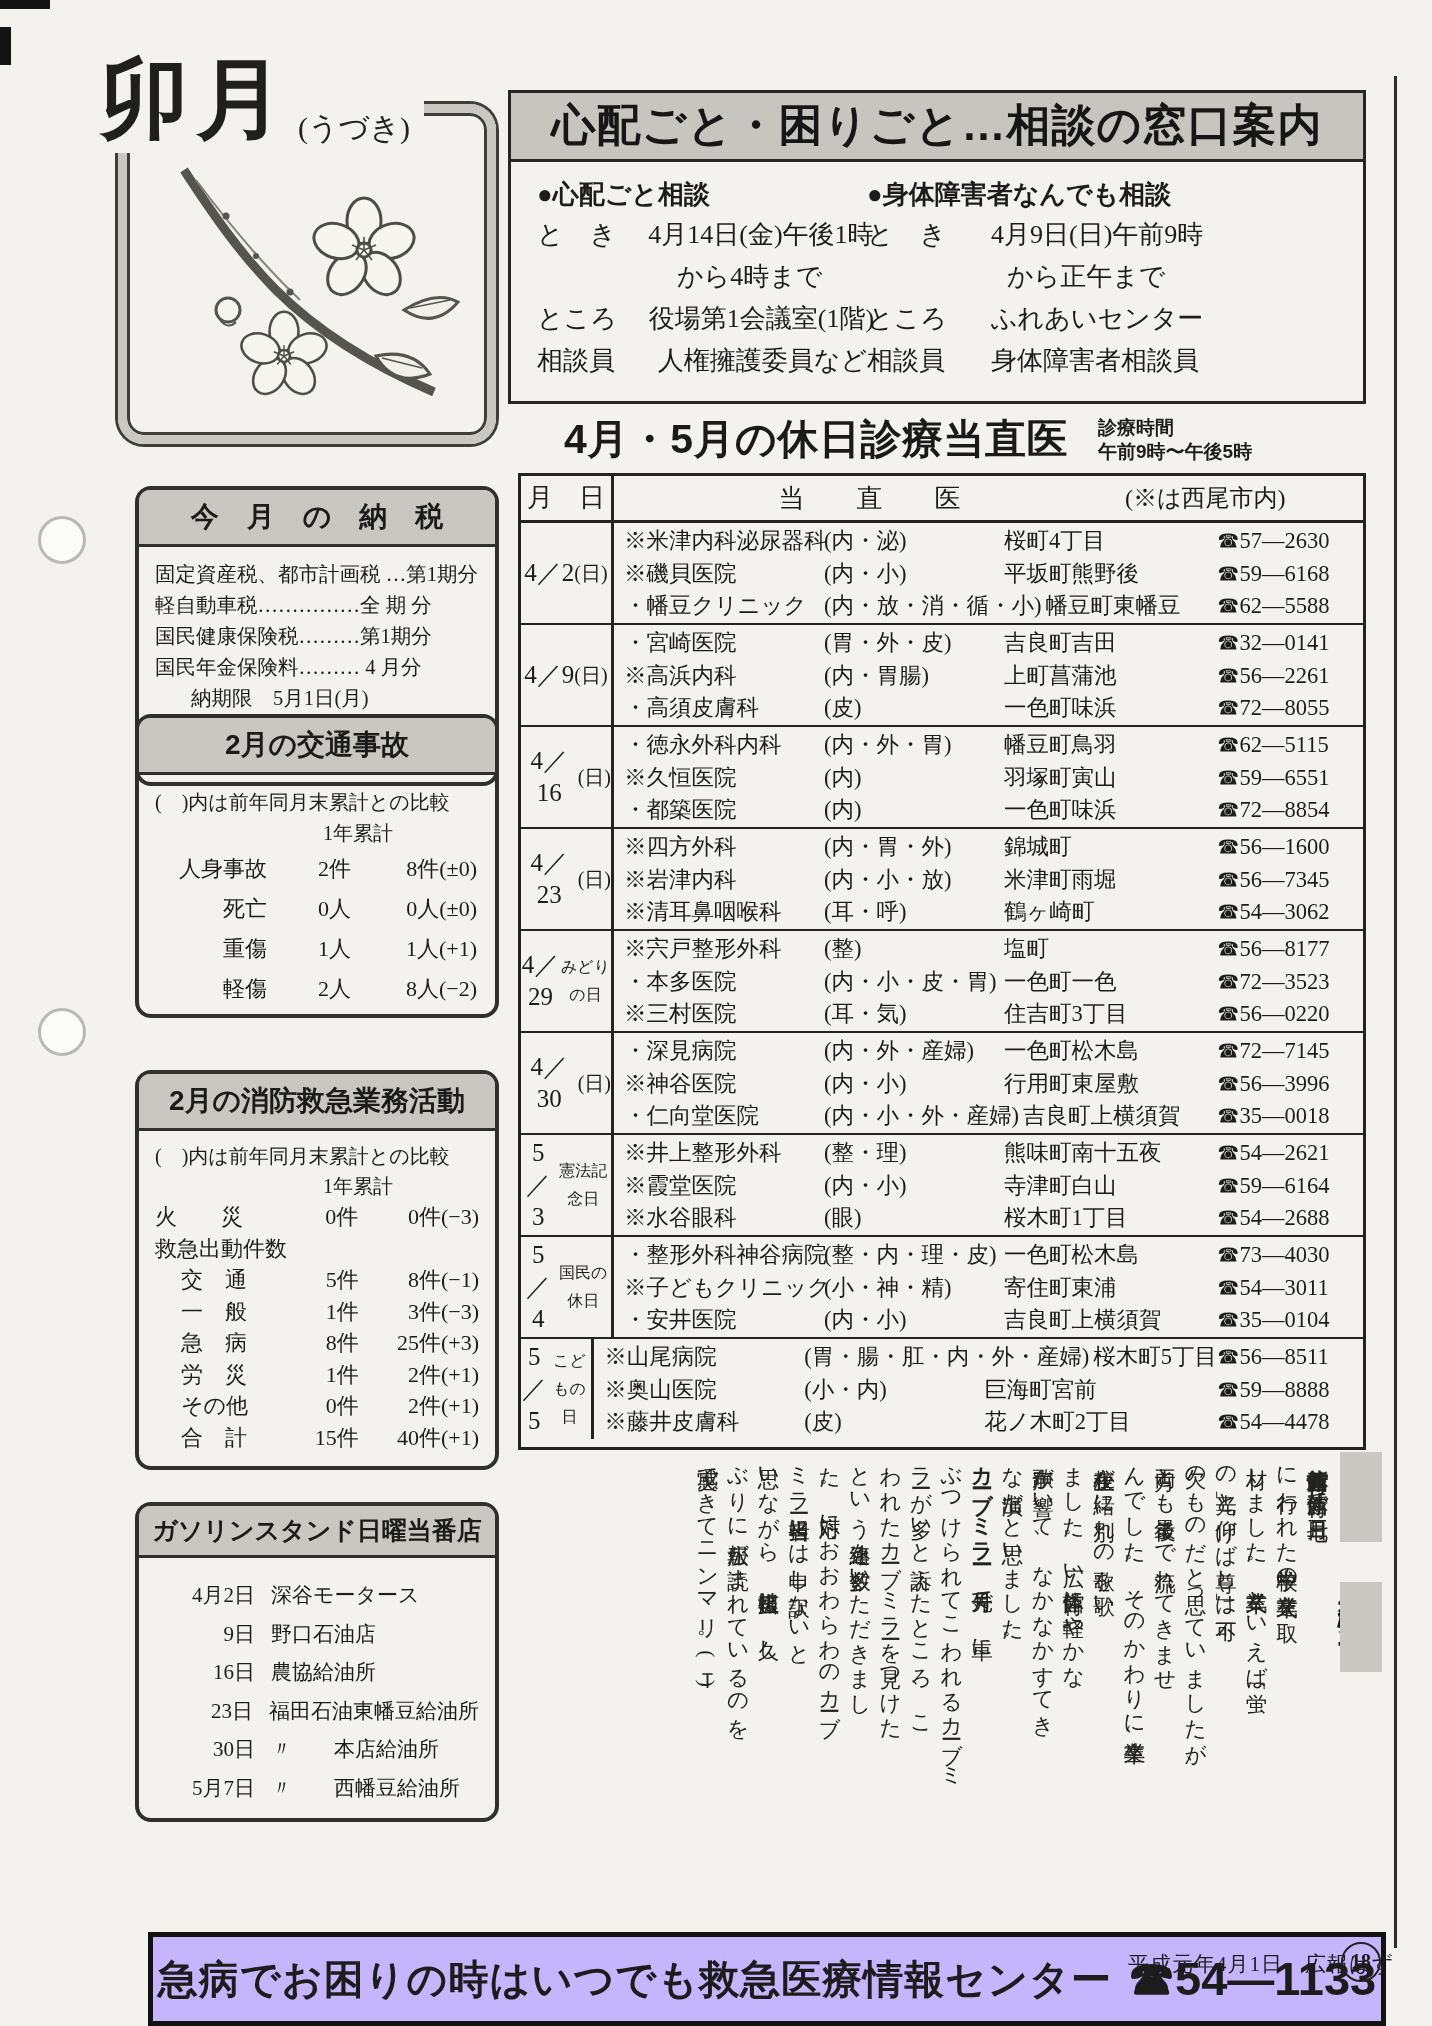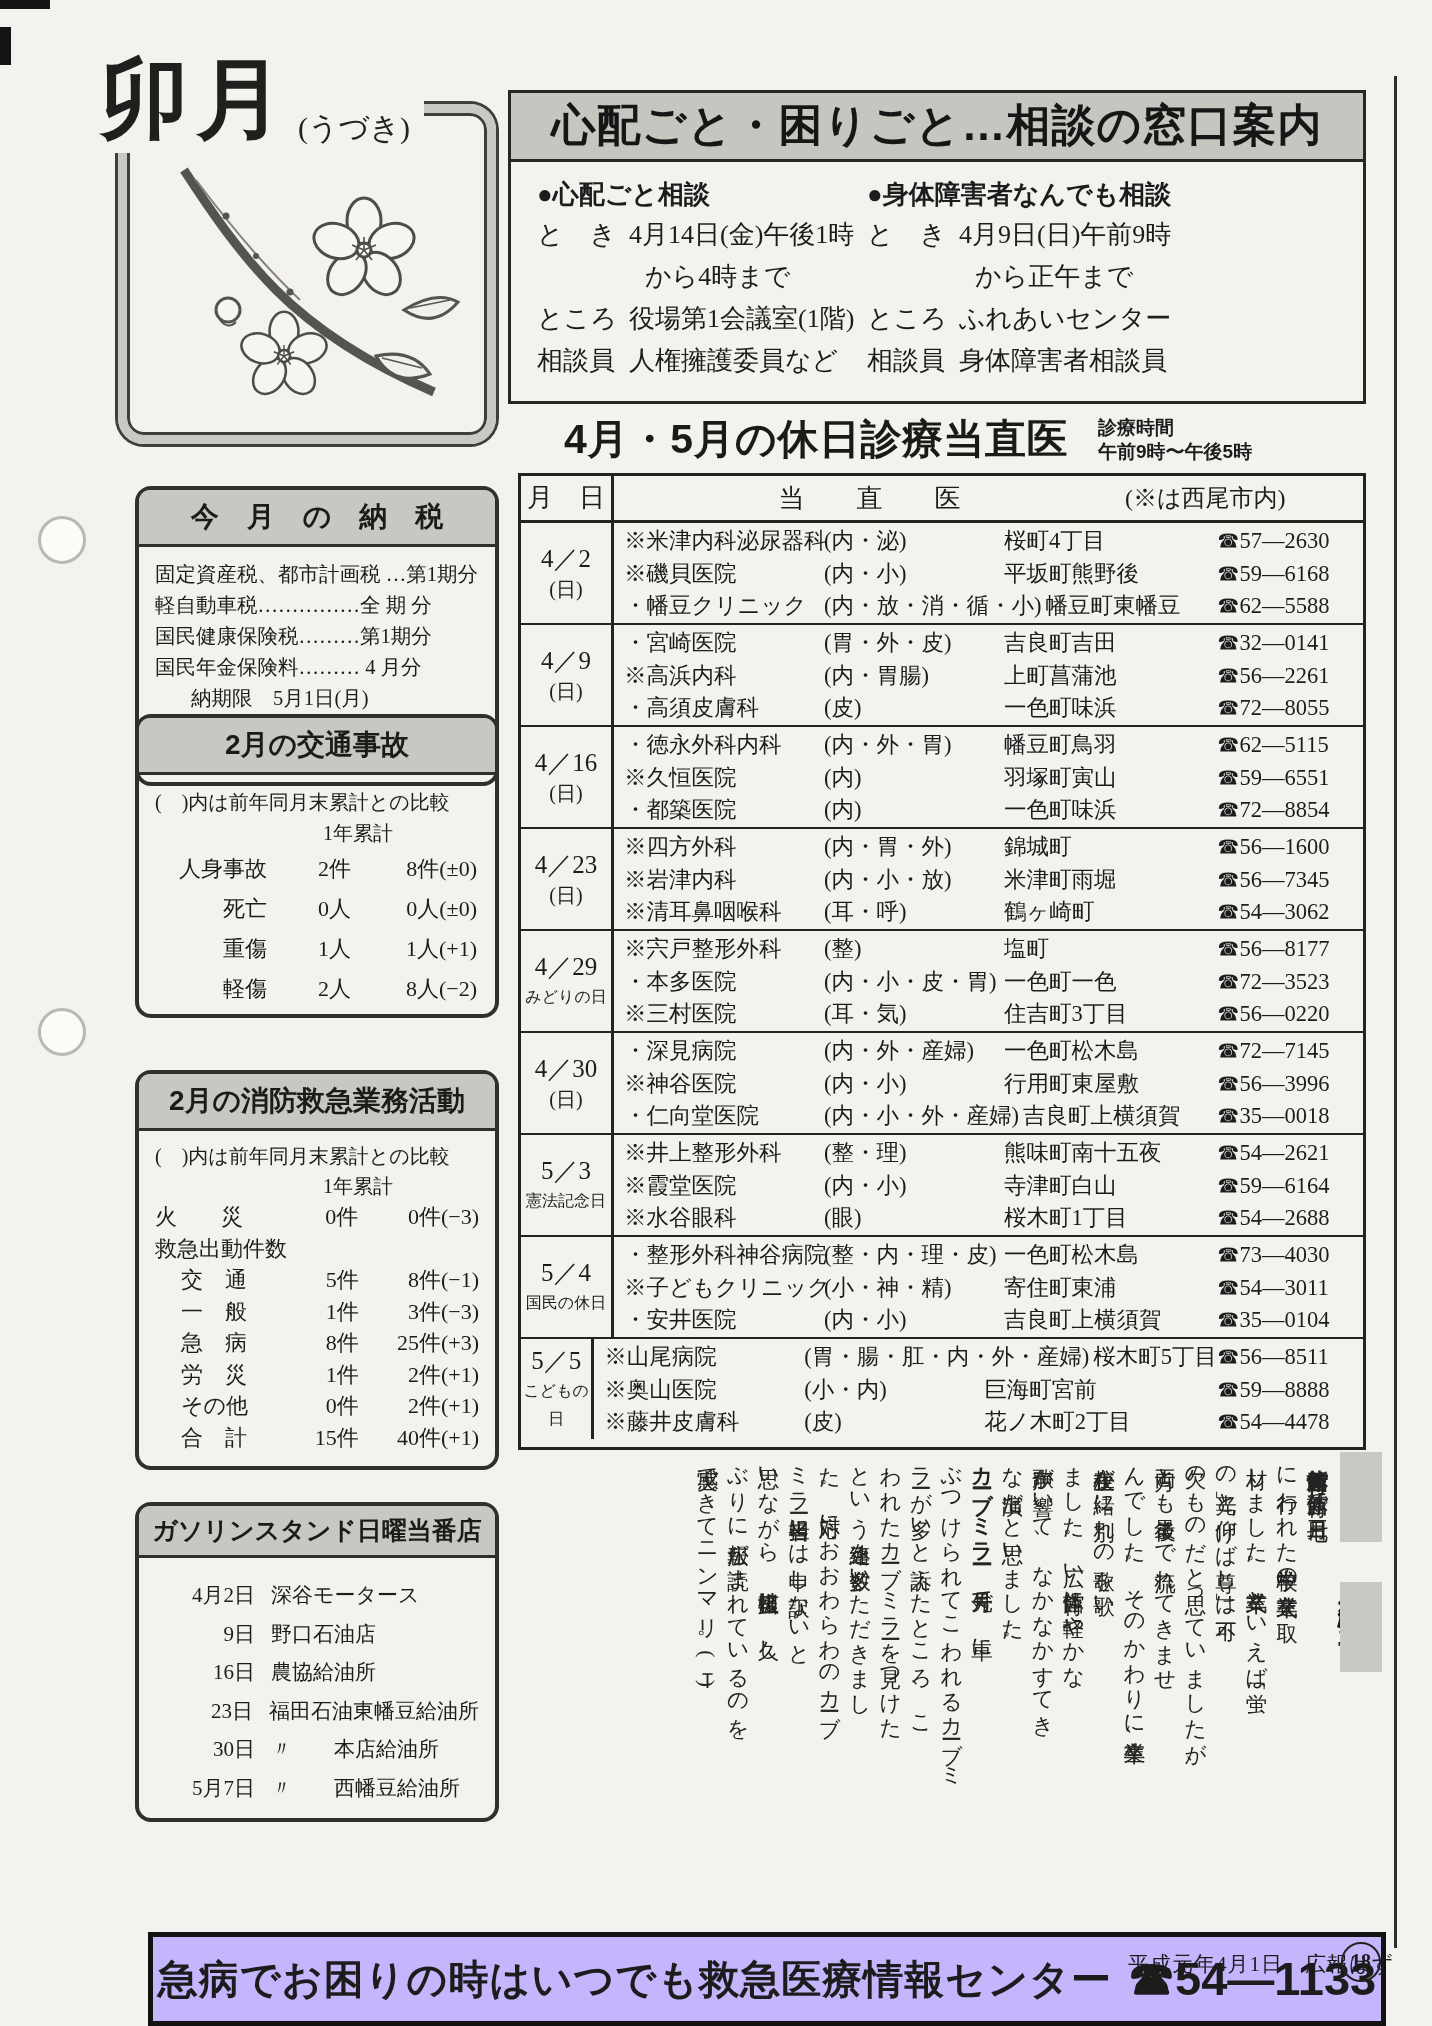--- a/index.html
+++ b/index.html
@@ -50,37 +50,37 @@
   
   .consult{position:absolute;left:508px;top:90px;width:852px;height:308px;border:3px solid #262624;}
   .consult-head{height:66px;background:#c6c5bf;border-bottom:3px solid #262624;text-align:center;
                 font-family:"Liberation Sans",sans-serif;font-weight:bold;font-size:44px;line-height:64px;
                 letter-spacing:1px;color:#161616;}
   .consult-body{display:flex;padding:12px 22px 0 26px;}
   .consult-col{font-size:26px;}
   .consult-col.c-left{width:330px;}
   .consult-col.c-right{flex:1;}
   .c-heading{font-family:"Liberation Sans",sans-serif;font-weight:bold;font-size:26px;line-height:40px;}
-  .c-row{display:flex;line-height:42px;white-space:nowrap;}
+  .c-row{display:flex;line-height:42px;white-space:nowrap;gap:32px;}
   .c-label{width:92px;}
   .c-value.cont{padding-left:16px;}
 
   
   .med-title{position:absolute;left:564px;top:412px;font-family:"Liberation Sans",sans-serif;font-weight:bold;
              font-size:41px;letter-spacing:0.5px;color:#1a1a19;}
   .med-hours{position:absolute;left:1098px;top:416px;font-family:"Liberation Sans",sans-serif;font-weight:bold;
              font-size:19px;line-height:24px;}
   .med-table{position:absolute;left:518px;top:473px;width:842px;height:971px;border:3px solid #232322;}
   .med-header{display:flex;height:44px;border-bottom:3px solid #232322;font-size:26px;align-items:center;}
   .mh-date{width:90px;border-right:3px solid #232322;text-align:center;align-self:stretch;line-height:44px;}
   .mh-doc{flex:1;text-align:center;}
   .mh-note{width:238px;font-size:24px;}
   .med-group{display:flex;height:100px;border-bottom:2.5px solid #232322;}
   .med-group:last-child{border-bottom:none;}
-  .g-date{width:90px;border-right:3px solid #232322;display:flex;flex-direction:column;justify-content:center;
+  .g-date{width:90px;border-right:3px solid #232322;display:flex;justify-content:center;
           align-items:center;text-align:center;}
   .g-d1{font-size:25px;line-height:32px;}
   .g-d2{font-size:20px;line-height:28px;}
   .g-d2.small{font-size:16px;}
   .g-entries{flex:1;display:flex;flex-direction:column;justify-content:space-between;padding:2px 0;}
   .entry{display:flex;align-items:center;font-size:22.5px;white-space:nowrap;height:31px;}
   .e-name{width:200px;padding-left:10px;flex-shrink:0;}
   .e-spec{min-width:176px;flex-shrink:0;}
   .e-loc{flex:1;min-width:0;padding-left:4px;}
   .e-tel{width:146px;flex-shrink:0;}

